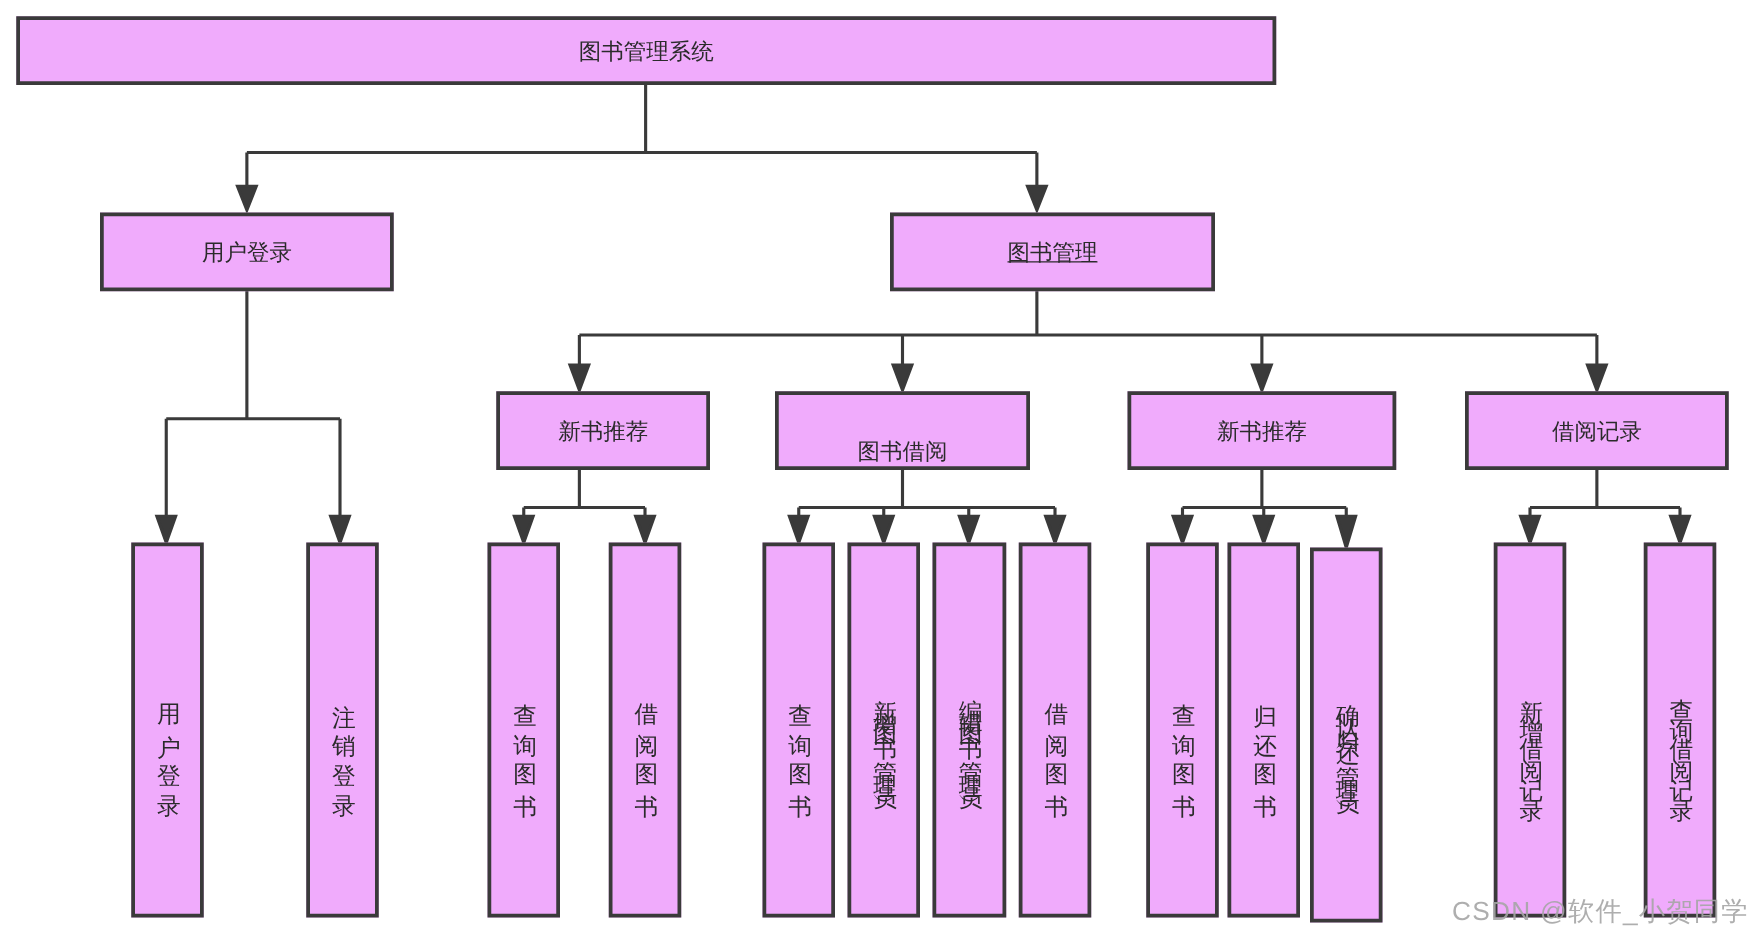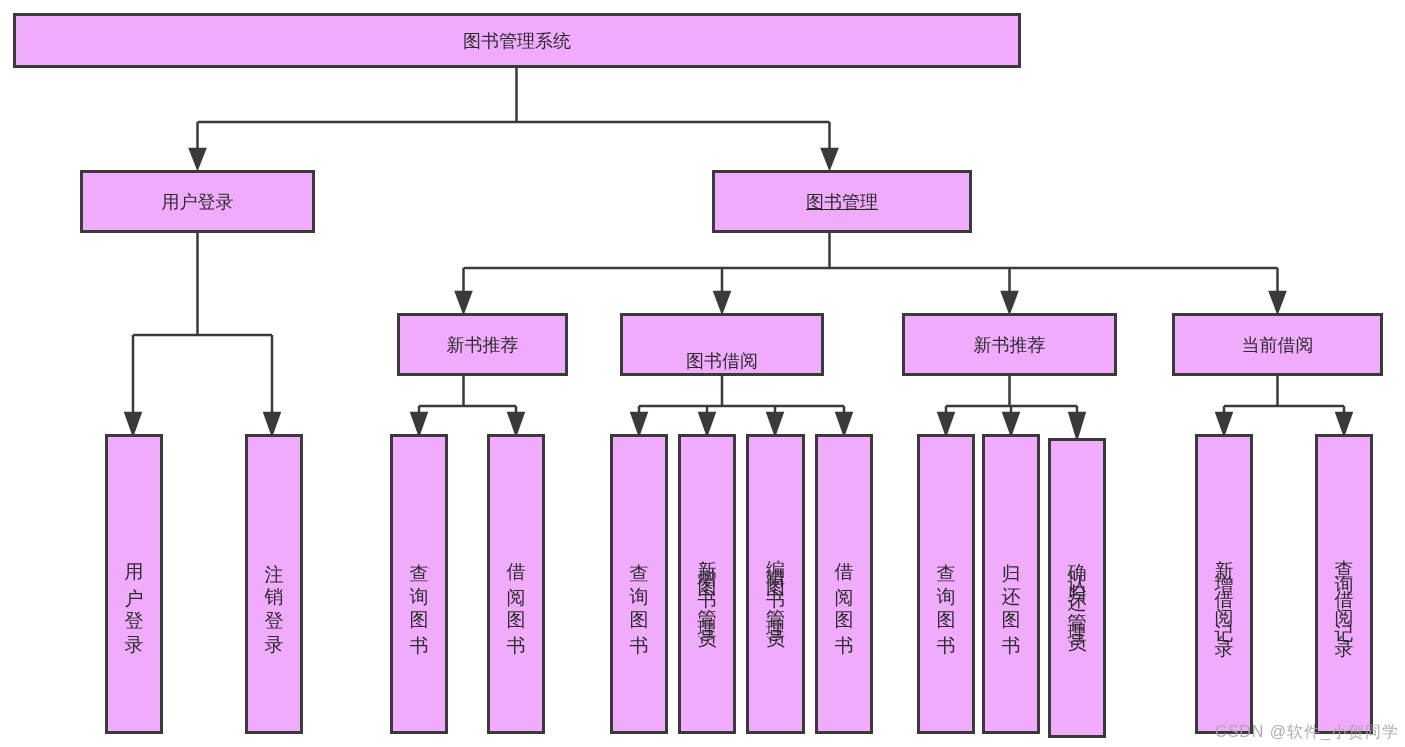--- a/index.html
+++ b/index.html
@@ -42,21 +42,21 @@
     text-orientation: upright;
     white-space: nowrap;
   }
   .ls4 { letter-spacing: 24px; margin-bottom: -24px; }
   .ls6 { letter-spacing: 16px; margin-bottom: -16px; }
   .ls9 { letter-spacing: 10px; margin-bottom: -10px; }
   .watermark {
     position: absolute;
     right: 6px;
     bottom: 4px;
-    font-size: 16px;
+    font-size: 21px;
     color: rgba(165, 165, 165, 0.9);
     letter-spacing: 1px;
     pointer-events: none;
   }
 </style>
 </head>
 <body>
 
 <div class="canvas">
 
@@ -126,21 +126,21 @@
   <div class="node" style="left:362px; top:313px; width:171px; height:63px;margin-left:35px;">
     <span>新书推荐</span>
   </div>
   <div class="node" style="left:620px; top:313px; width:204px; height:63px;align-items:flex-end;">
     <span>图书借阅</span>
   </div>
   <div class="node" style="left:902px; top:313px; width:215px; height:63px;">
     <span>新书推荐</span>
   </div>
   <div class="node" style="left:1172px; top:313px; width:211px; height:63px;">
-    <span>当前借阅</span>
+    <span>借阅记录</span>
   </div>
 
   <div class="node leaf" style="left:105px; top:434px; width:58px; height:300px;">
     <span class="vt ls4">用户登录</span>
   </div>
   <div class="node leaf" style="left:245px; top:434px; width:58px; height:300px;">
     <span class="vt ls4">注销登录</span>
   </div>
 
   <div class="node leaf" style="left:390px; top:434px; width:58px; height:300px;">

